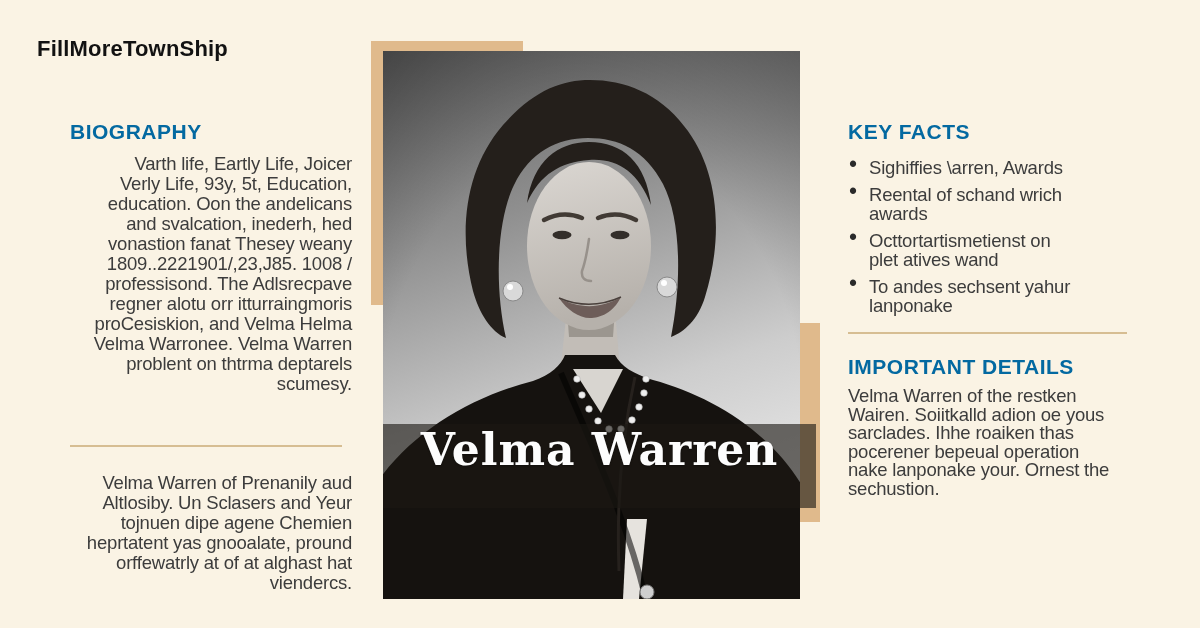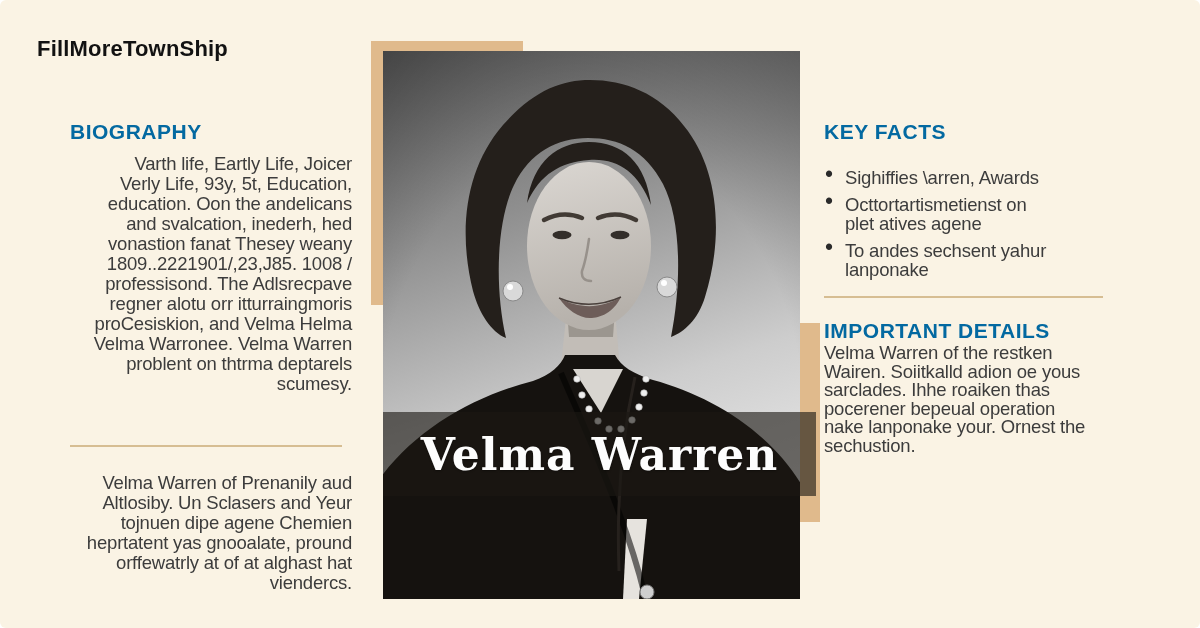--- a/index.html
+++ b/index.html
@@ -1,21 +1,21 @@
 <!DOCTYPE html>
 <html><head>
 <meta charset="utf-8">
 <style>
   * { margin:0; padding:0; box-sizing:border-box; }
   html,body { width:1200px; height:628px; }
   body { font-family:"Liberation Sans", sans-serif; overflow:hidden; }
 
   .page{
     position:relative; width:1200px; height:628px;
-    background:#faf3e4; overflow:hidden;border-radius:6px;
+    background:#faf3e4; overflow:hidden;
   }
 
   
   .logo{
     position:absolute; left:37px; top:36px;
     font-size:22px; font-weight:700; color:#121212; letter-spacing:.2px;
   }
 
   
   .tan-rect{ position:absolute; background:#e0ba8c; }
@@ -23,62 +23,62 @@
   .tan-right{ left:788px; top:323px; width:32px; height:199px; }
 
   
   .photo{
     position:absolute; left:383px; top:51px; width:417px; height:548px;
   }
   .photo svg{ display:block; width:100%; height:100%; }
 
   
   .name-band{
-    position:absolute; left:383px; top:412px; width:433px; height:84px;
+    position:absolute; left:383px; top:424px; width:433px; height:84px;
     background:rgba(28,24,20,.62);
-    display:flex; align-items:center; justify-content:center;
+    display:flex; align-items:flex-start; justify-content:center;
   }
   .name-band span{
     font-family:"DejaVu Serif", serif;
     font-size:44px; font-weight:700; color:#fdfdfd; letter-spacing:1px;
     text-shadow:0 1px 2px rgba(0,0,0,.35);
   }
 
   
   .col{ position:absolute; color:#3c3c3c; }
   .col-left{ left:70px; top:120px; width:282px; }
-  .col-right{ left:824px; top:120px; width:284px; }
+  .col-right{ left:848px; top:120px; width:284px; }
 
   h2{
     font-size:21px; font-weight:700; color:#0369a1; letter-spacing:.5px;
     line-height:24px;
   }
   .body{
     white-space:pre-line;
     font-size:18.5px; letter-spacing:-.2px; color:#3c3c3c;
   }
   .col-left .body{ line-height:20px;text-align:right; }
   .p1{ margin-top:10px; }
   .divider{ height:2px; background:#d6bd92; border:0; }
   .divider-left{ margin-top:51px; width:272px; }
   .p2{ margin-top:26px; }
 
-  .facts{ list-style:none; margin-top:24px; }
+  .facts{ list-style:none; margin-top:14px; }
   .facts li{
     position:relative; padding-left:21px; margin-bottom:8px;
     white-space:pre-line; font-size:18.5px; letter-spacing:-.2px;
     line-height:19px; color:#3c3c3c;
   }
   .facts li::before{
     content:"\2022"; position:absolute; left:1px; top:-3px;
     font-size:23px; color:#2a2a2a;
   }
   .divider-right{ margin-top:17px; width:279px; }
   .h2-details{ margin-top:21px; }
-  .p3{ margin-top:1px; line-height:18.6px; }
+  .p3{ margin-top:8px; line-height:18.6px; }
 </style>
 </head>
 <body>
 
 <div class="page">
 
   <div class="logo">FillMoreTownShip</div>
 
   <div class="tan-rect tan-left"></div>
   <div class="tan-rect tan-right"></div>
@@ -179,22 +179,24 @@
 tojnuen dipe agene Chemien
 heprtatent yas gnooalate, pround
 orffewatrly at of at alghast hat
 viendercs.</p>
   </aside>
 
   <aside class="col col-right">
     <h2>KEY FACTS</h2>
     <ul class="facts">
       <li>Sighiffies \arren, Awards</li>
+      <li>Reental of schand wrich
+awards</li>
       <li>Octtortartismetienst on
-plet atives agene</li>
+plet atives wand</li>
       <li>To andes sechsent yahur
 lanponake</li>
     </ul>
     <div class="divider divider-right"></div>
     <h2 class="h2-details">IMPORTANT DETAILS</h2>
     <p class="body p3">Velma Warren of the restken
 Wairen. Soiitkalld adion oe yous
 sarclades. Ihhe roaiken thas
 pocerener bepeual operation
 nake lanponake your. Ornest the

